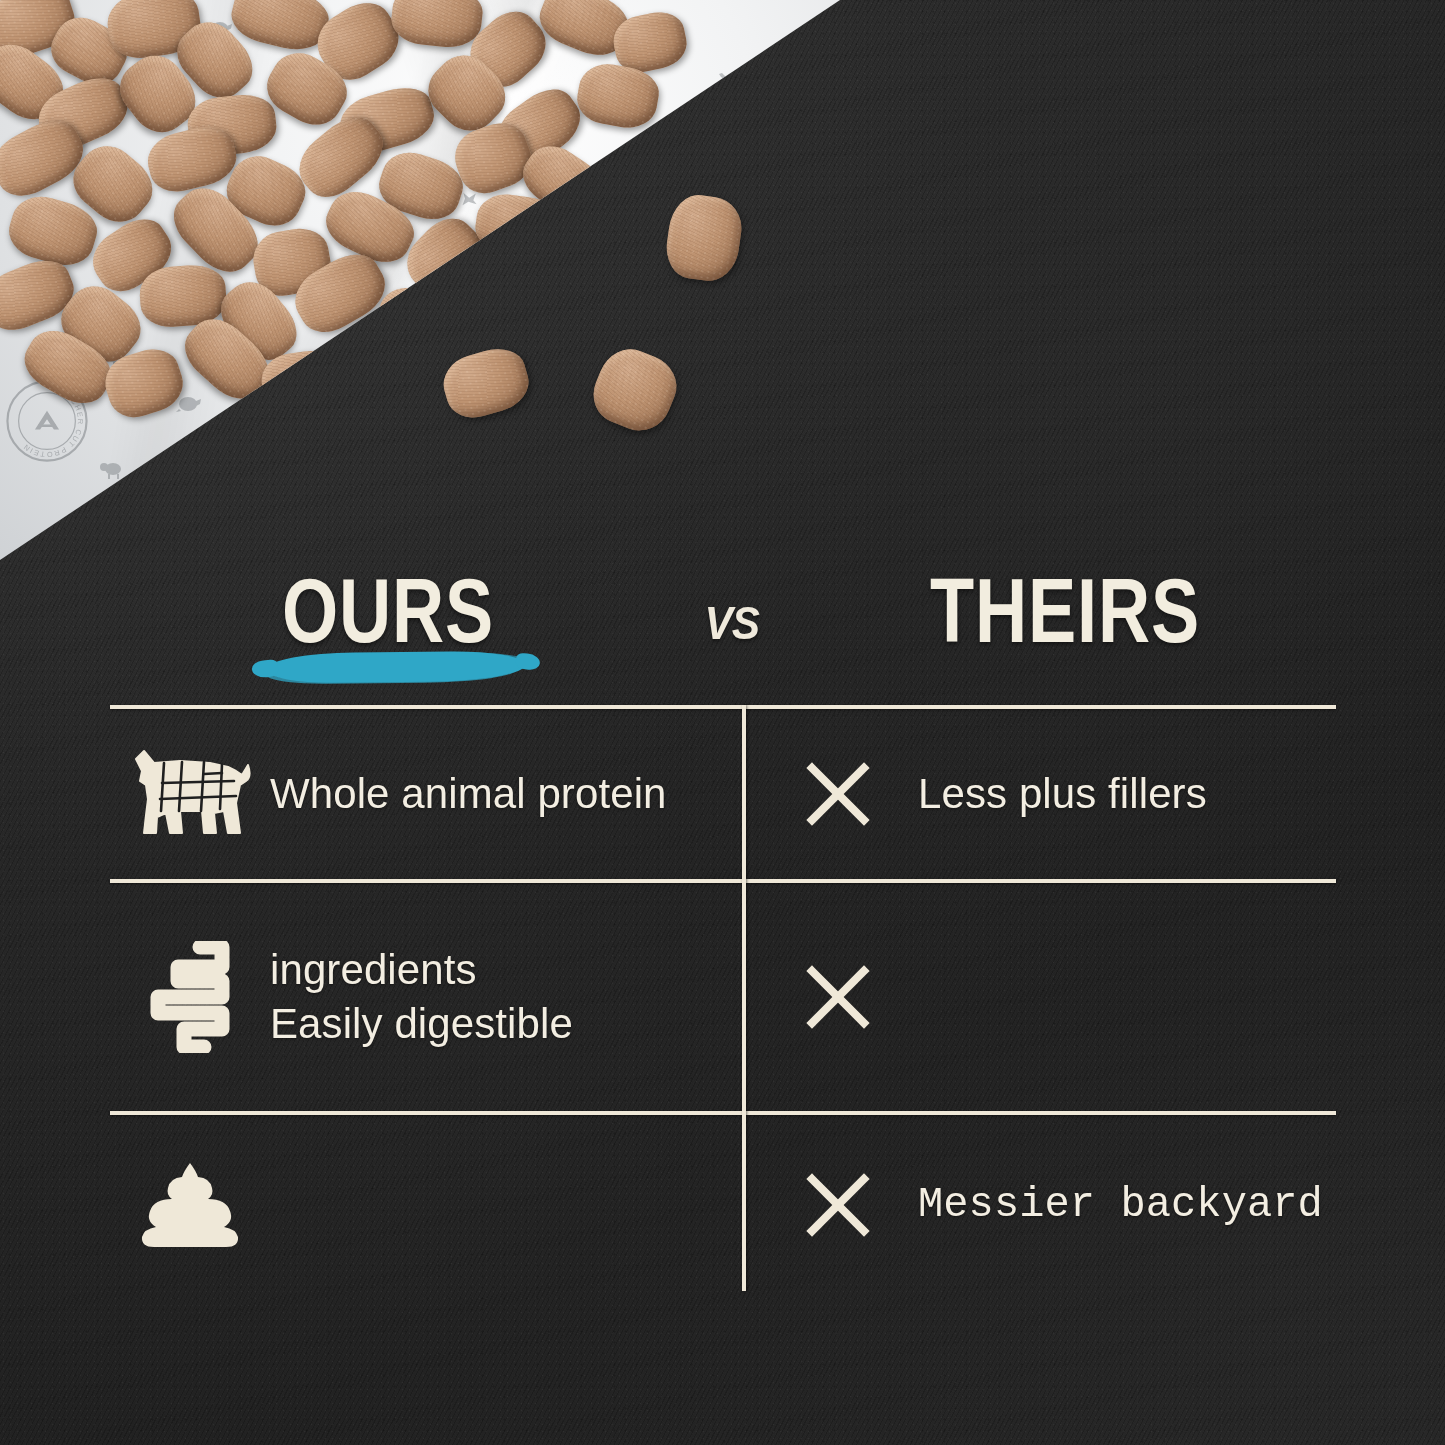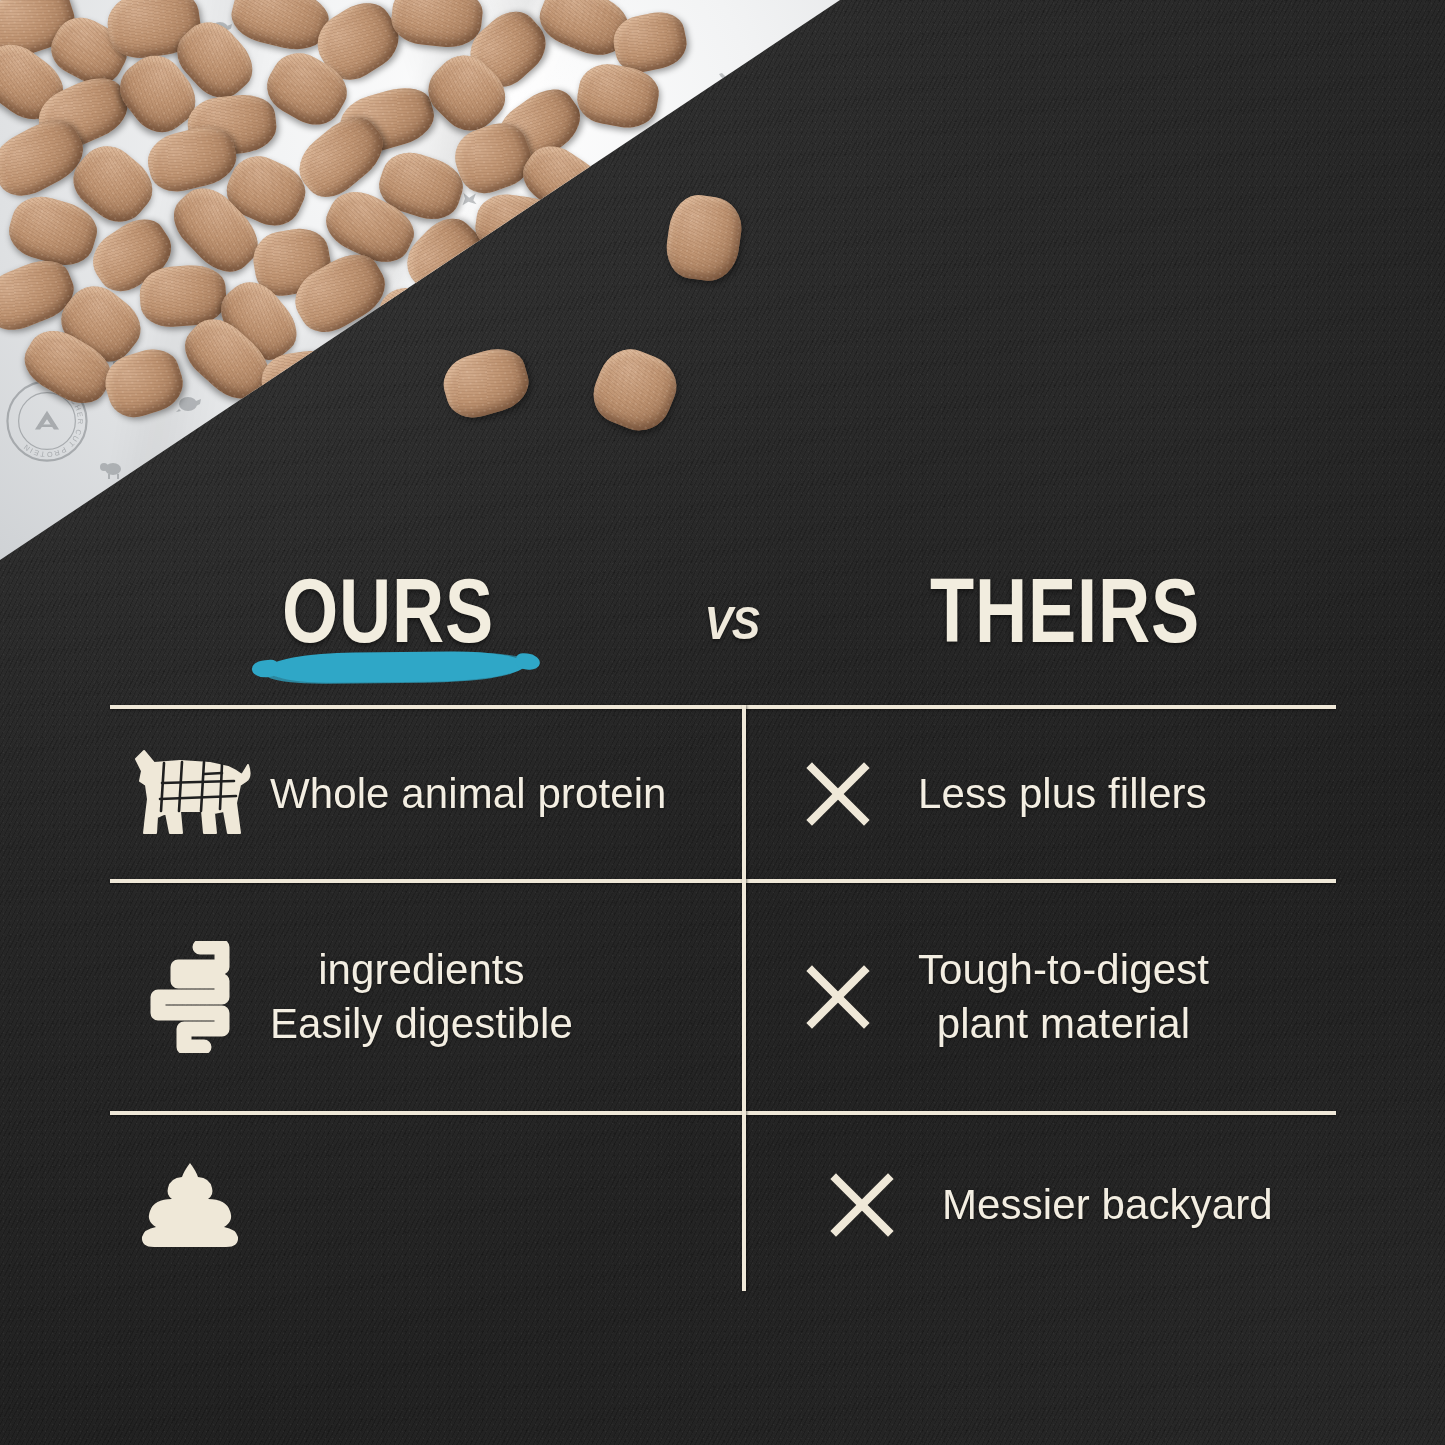--- a/index.html
+++ b/index.html
@@ -197,21 +197,20 @@
     width: 4px;
     height: 586px;
     background: #EFE8D8;
     box-shadow: 1px 0 3px rgba(0,0,0,.5);
   }
 
   .cell {
     position: absolute;
     display: flex;
     align-items: center;
-    text-align: center;
   }
   .cell-icon {
     flex: 0 0 auto;
     display: flex;
     align-items: center;
     justify-content: center;
     color: #EFE8D8;
   }
   .cell-text {
     color: #F3EEE2;
@@ -420,35 +419,31 @@
 
     <div class="cell col-right" style="left:648px; top:178px; width:578px; height:228px;">
       <div class="cell-icon">
         <svg class="x-mark" width="68" height="68" viewBox="0 0 68 68">
             <g stroke="#EFE8D8" stroke-width="8" stroke-linecap="square">
               <line x1="8" y1="8" x2="60" y2="60"></line>
               <line x1="60" y1="8" x2="8" y2="60"></line>
             </g>
           </svg>
       </div>
-      <div class="cell-text">
-        <div>Tough-to-digest</div>
-        <div>plant material</div>
-      </div>
     </div>
 
     <div class="cell col-left" style="left:0px; top:410px; width:630px; height:180px;">
       <div class="cell-icon">
         <svg width="108" height="92" viewBox="0 0 108 92" fill="#EFE8D8">
           <path d="M54 4 Q60 12 62 18 Q74 19 76 29 Q78 36 72 40 Q90 40 94 52 Q98 62 88 68 Q100 70 102 78 Q103 88 90 88 H18 Q5 88 6 78 Q8 70 20 68 Q10 62 14 52 Q18 40 36 40 Q30 36 32 29 Q34 19 46 18 Q48 12 54 4 Z"></path>
         </svg>
       </div>
     </div>
 
-    <div class="cell col-right" style="left:672px; top:410px; width:578px; height:180px;">
+    <div class="cell col-right" style="left:648px; top:410px; width:578px; height:180px;font-family:Liberation Mono, monospace;">
       <div class="cell-icon">
         <svg class="x-mark" width="68" height="68" viewBox="0 0 68 68">
             <g stroke="#EFE8D8" stroke-width="8" stroke-linecap="square">
               <line x1="8" y1="8" x2="60" y2="60"></line>
               <line x1="60" y1="8" x2="8" y2="60"></line>
             </g>
           </svg>
       </div>
       <div class="cell-text">
         <div>Messier backyard</div>

